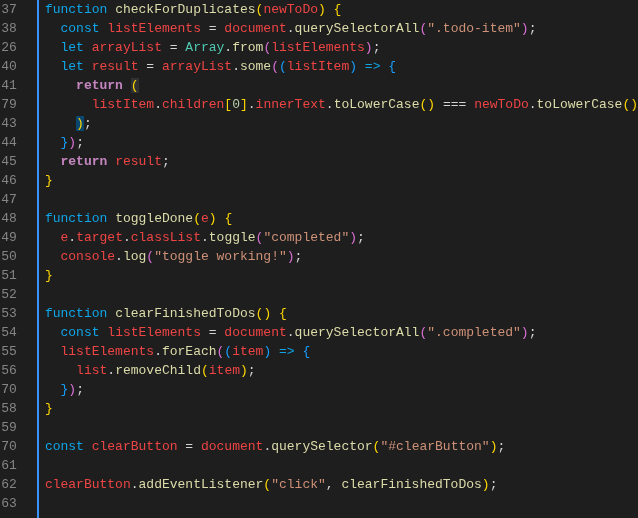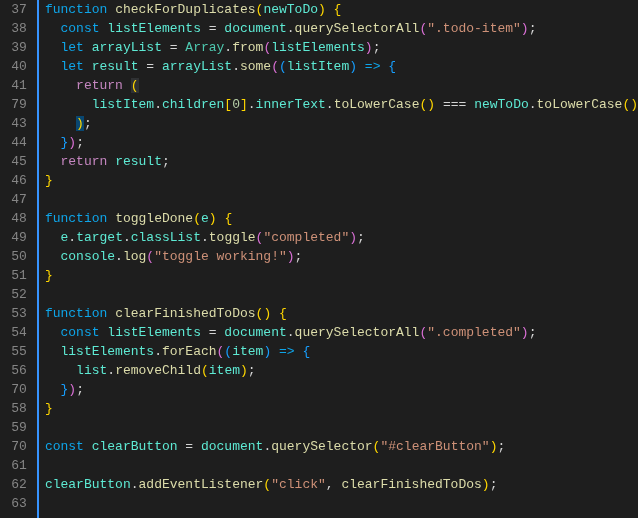--- a/index.html
+++ b/index.html
@@ -12,21 +12,21 @@
     width: 638px;
     height: 518px;
     overflow: hidden;
     display: flex;
   }
   .gutter {
     width: 36px;
     text-align: right;
     color: #858585;
     user-select: none;
-    padding-right: 5px;
+    padding-right: 15px;
   }
   .gutter div {
     height: 19px;
     padding-right: 4px;
   }
   .vline {
     width: 3px;
     background: transparent;
   }
   .vline-inner {
@@ -35,40 +35,40 @@
     height: 100%;
     margin-left: 1px;
   }
   .code {
     flex: 1;
     padding-left: 6px;
     white-space: pre;
   }
   .code .row { height: 19px; }
   .kw-blue   { color: #0ea5e9; }
-  .kw-pink   { color: #c586c0; }
+  .kw-pink   { color: #c586c0; font-weight: bold; }
   .fn        { color: #dcdcaa; }
-  .ident     { color: #5eead4; }
+  .ident     { color: #ef4444; }
   .brace1    { color: #ffd700; }
   .brace2    { color: #da70d6; }
   .brace3    { color: #179fff; }
   .str       { color: #ce9178; }
   .num       { color: #b5cea8; }
   .punct     { color: #d4d4d4; }
   .obj       { color: #4ec9b0; text-align: right; }
   .sel-a { background: rgba(58,61,65,0.6); }
   .sel-b { background: #094771; }
 </style>
 </head>
 <body>
 
 <div class="gutter" id="gutter">
     <div>37</div>
     <div>38</div>
-    <div>39</div>
+    <div>26</div>
     <div>40</div>
     <div>41</div>
     <div>79</div>
     <div>43</div>
     <div>44</div>
     <div>45</div>
     <div>46</div>
     <div>47</div>
     <div>48</div>
     <div>49</div>

